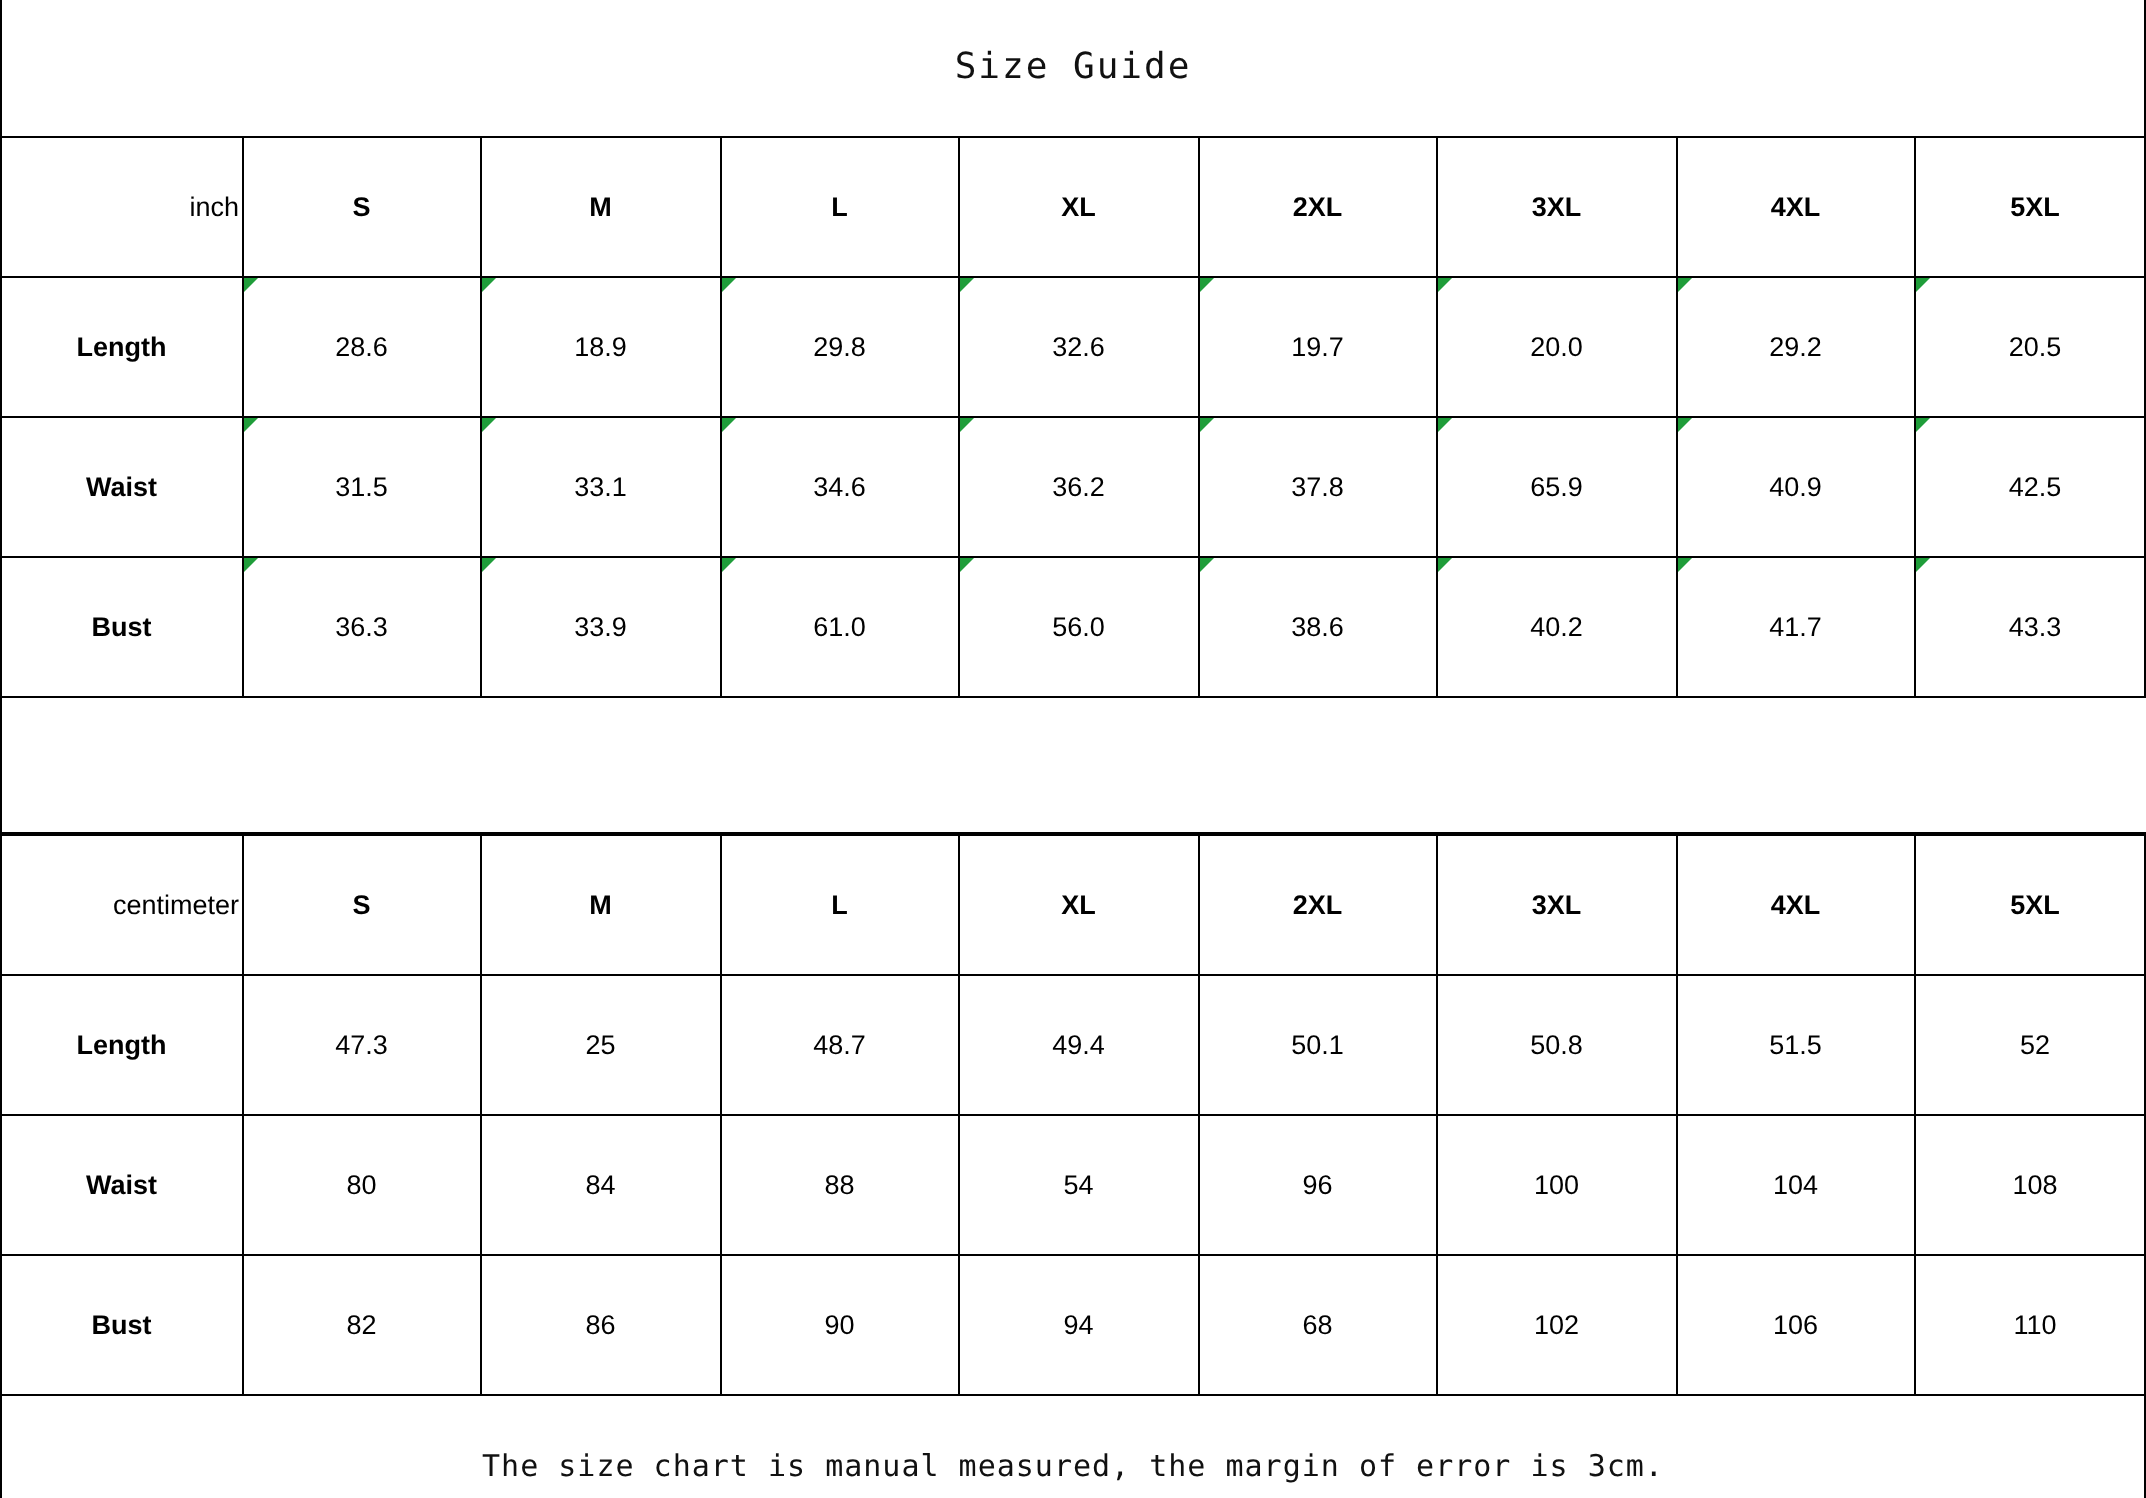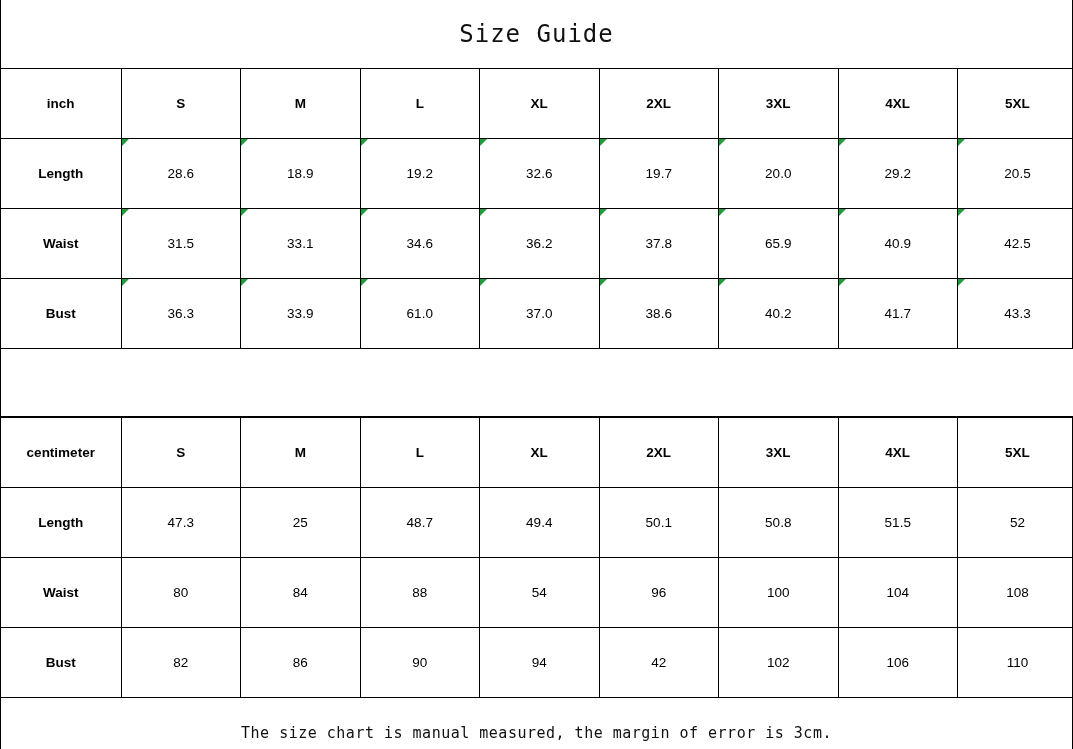--- a/index.html
+++ b/index.html
@@ -20,21 +20,21 @@
     height: 749px;
     box-sizing: border-box;
     border-left: 1px solid #000;
     border-right: 1px solid #000;
   }
   .title {
     height: 68px;
     line-height: 68px;
     text-align: center;
     font-family: "DejaVu Sans Mono", monospace;
-    font-size: 24px;
+    font-size: 18px;
     letter-spacing: 1px;
     color: #111;
   }
   table.size-table {
     width: 1073px;
     border-collapse: collapse;
     table-layout: fixed;
   }
   table.size-table td {
     border-top: 1px solid #000;
@@ -52,21 +52,22 @@
   }
   table.size-table td:last-child {
     border-right: none;
   }
   table.size-table td.rowhead,
   table.size-table td.corner,
   table.size-table td.colhead {
     font-weight: bold;
   }
   table.size-table td.corner {
-    font-weight: bold;
+    font-weight: normal;
+    text-align: right;
   }
   
   col.c0 { width: 120px; }
   col.cx { width: 119.5px; }
 
   
   td.marker::before {
     content: "";
     position: absolute;
     top: 0;
@@ -121,21 +122,21 @@
         <td class="colhead">XL</td>
         <td class="colhead">2XL</td>
         <td class="colhead">3XL</td>
         <td class="colhead">4XL</td>
         <td class="colhead">5XL</td>
       </tr>
       <tr>
         <td class="rowhead">Length</td>
         <td class="marker">28.6</td>
         <td class="marker">18.9</td>
-        <td class="marker">19.2</td>
+        <td class="marker">29.8</td>
         <td class="marker">32.6</td>
         <td class="marker">19.7</td>
         <td class="marker">20.0</td>
         <td class="marker">29.2</td>
         <td class="marker">20.5</td>
       </tr>
       <tr>
         <td class="rowhead">Waist</td>
         <td class="marker">31.5</td>
         <td class="marker">33.1</td>
@@ -144,21 +145,21 @@
         <td class="marker">37.8</td>
         <td class="marker">65.9</td>
         <td class="marker">40.9</td>
         <td class="marker">42.5</td>
       </tr>
       <tr>
         <td class="rowhead">Bust</td>
         <td class="marker">36.3</td>
         <td class="marker">33.9</td>
         <td class="marker">61.0</td>
-        <td class="marker">37.0</td>
+        <td class="marker">56.0</td>
         <td class="marker">38.6</td>
         <td class="marker">40.2</td>
         <td class="marker">41.7</td>
         <td class="marker">43.3</td>
       </tr>
     </tbody>
   </table>
 
   <div class="spacer-wrap"></div>
 
@@ -207,21 +208,21 @@
         <td>100</td>
         <td>104</td>
         <td>108</td>
       </tr>
       <tr>
         <td class="rowhead">Bust</td>
         <td>82</td>
         <td>86</td>
         <td>90</td>
         <td>94</td>
-        <td>42</td>
+        <td>68</td>
         <td>102</td>
         <td>106</td>
         <td>110</td>
       </tr>
     </tbody>
   </table>
 
   <div class="footer">The size chart is manual measured, the margin of error is 3cm.</div>
 
 </div>

